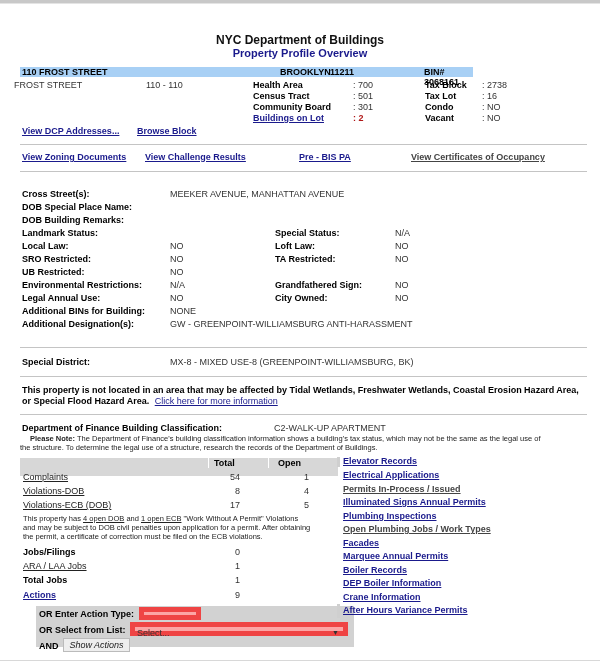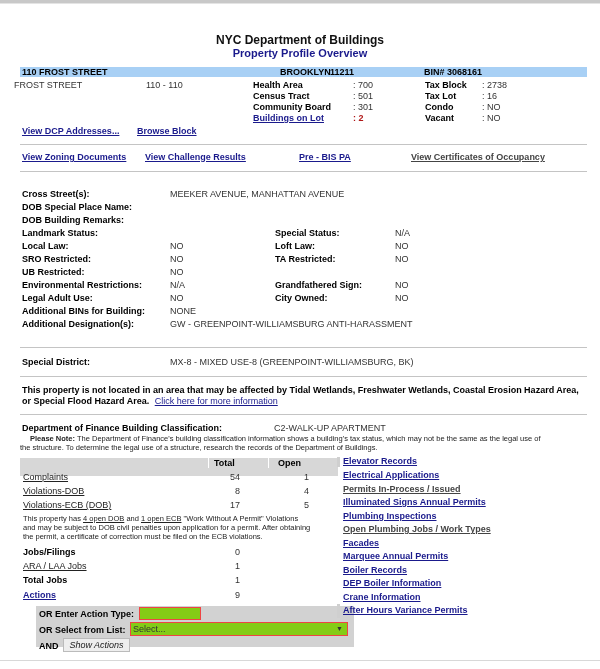--- a/index.html
+++ b/index.html
@@ -3,35 +3,35 @@
 <meta charset="utf-8">
 <style>
   html, body { margin:0; padding:0; background:#fff; }
   body { width:600px; height:669px; position:relative; overflow:hidden;
          font-family:"Liberation Sans", sans-serif; font-size:9px; color:#000; }
   .topbar { position:absolute; left:0; top:0; width:600px; height:3px; background:#c8c8c8; border-bottom:1px solid #e4e4e4; }
   .abs { position:absolute; white-space:nowrap; }
   .center { position:absolute; left:0; width:600px; text-align:center; }
   .org { top:33px; font-size:12px; font-weight:bold; color:#111; }
   .title { top:47px; font-size:11px; font-weight:bold; color:#1a1a8c; }
-  .addrbar { position:absolute; left:20px; top:67px; width:567px; height:10px; background:#a8d0f5; }
+  .addrbar { position:absolute; left:20px; top:67px; width:453px; height:10px; background:#a8d0f5; }
   .addrbar span { position:absolute; top:0; font-weight:bold; font-size:9px; line-height:10px; }
   b, .lbl { font-weight:bold; }
   a, .lnk { color:#1a1a8c; text-decoration:underline; font-weight:bold; cursor:pointer; }
   .lnk-gray { color:#444; text-decoration:underline; font-weight:bold; cursor:pointer; }
   .lnk-plain { color:#222; text-decoration:underline; cursor:pointer; }
   .hr { position:absolute; left:20px; width:567px; height:1px; background:#c4c4c4; }
   .val { color:#333; }
   .red { color:#b01818; font-weight:bold; }
   .stats-head { position:absolute; left:20px; top:458px; width:318px; height:18px; background:#d7d7d7; }
   .stats-head span { position:absolute; top:0; font-weight:bold; line-height:10px; }
   .note { position:absolute; left:20px; font-size:7.5px; color:#222; line-height:9px; }
   .form-box { position:absolute; left:36px; top:606px; width:318px; height:41px; background:#d2d2d2; }
   .form-box .lbl { position:absolute; font-weight:bold; font-size:9px; }
-  .inp { position:absolute; background:#84cc16; border:1px solid #ef4444; box-sizing:border-box; }
+  .inp { position:absolute; background:#fca5a5; border:5px solid #ef4444; box-sizing:border-box; }
   .btn { position:absolute; background:#eee; border:1px solid #bbb; box-sizing:border-box; font-size:9px; text-align:center; line-height:12px; color:#222; }
   .rlinks a { position:absolute; left:343px; font-size:9px; }
   .rbar { position:absolute; left:337px; width:3px; background:#cfcfcf; }
 </style>
 </head>
 <body>
 
 <div class="topbar"></div>
 
 <div class="center org">NYC Department of Buildings</div>
@@ -83,21 +83,21 @@
 <div class="abs lbl" style="left:22px;top:215px">DOB Building Remarks:</div>
 <div class="abs lbl" style="left:22px;top:228px">Landmark Status:</div>
 <div class="abs lbl" style="left:22px;top:241px">Local Law:</div>
 <div class="abs val" style="left:170px;top:241px">NO</div>
 <div class="abs lbl" style="left:22px;top:254px">SRO Restricted:</div>
 <div class="abs val" style="left:170px;top:254px">NO</div>
 <div class="abs lbl" style="left:22px;top:267px">UB Restricted:</div>
 <div class="abs val" style="left:170px;top:267px">NO</div>
 <div class="abs lbl" style="left:22px;top:280px">Environmental Restrictions:</div>
 <div class="abs val" style="left:170px;top:280px">N/A</div>
-<div class="abs lbl" style="left:22px;top:293px">Legal Adult Use:</div>
+<div class="abs lbl" style="left:22px;top:293px">Legal Annual Use:</div>
 <div class="abs val" style="left:170px;top:293px">NO</div>
 <div class="abs lbl" style="left:22px;top:306px">Additional BINs for Building:</div>
 <div class="abs val" style="left:170px;top:306px">NONE</div>
 <div class="abs lbl" style="left:22px;top:319px">Additional Designation(s):</div>
 <div class="abs val" style="left:170px;top:319px">GW - GREENPOINT-WILLIAMSBURG ANTI-HARASSMENT</div>
 
 <div class="abs lbl" style="left:275px;top:228px">Special Status:</div>
 <div class="abs val" style="left:395px;top:228px">N/A</div>
 <div class="abs lbl" style="left:275px;top:241px">Loft Law:</div>
 <div class="abs val" style="left:395px;top:241px">NO</div>

